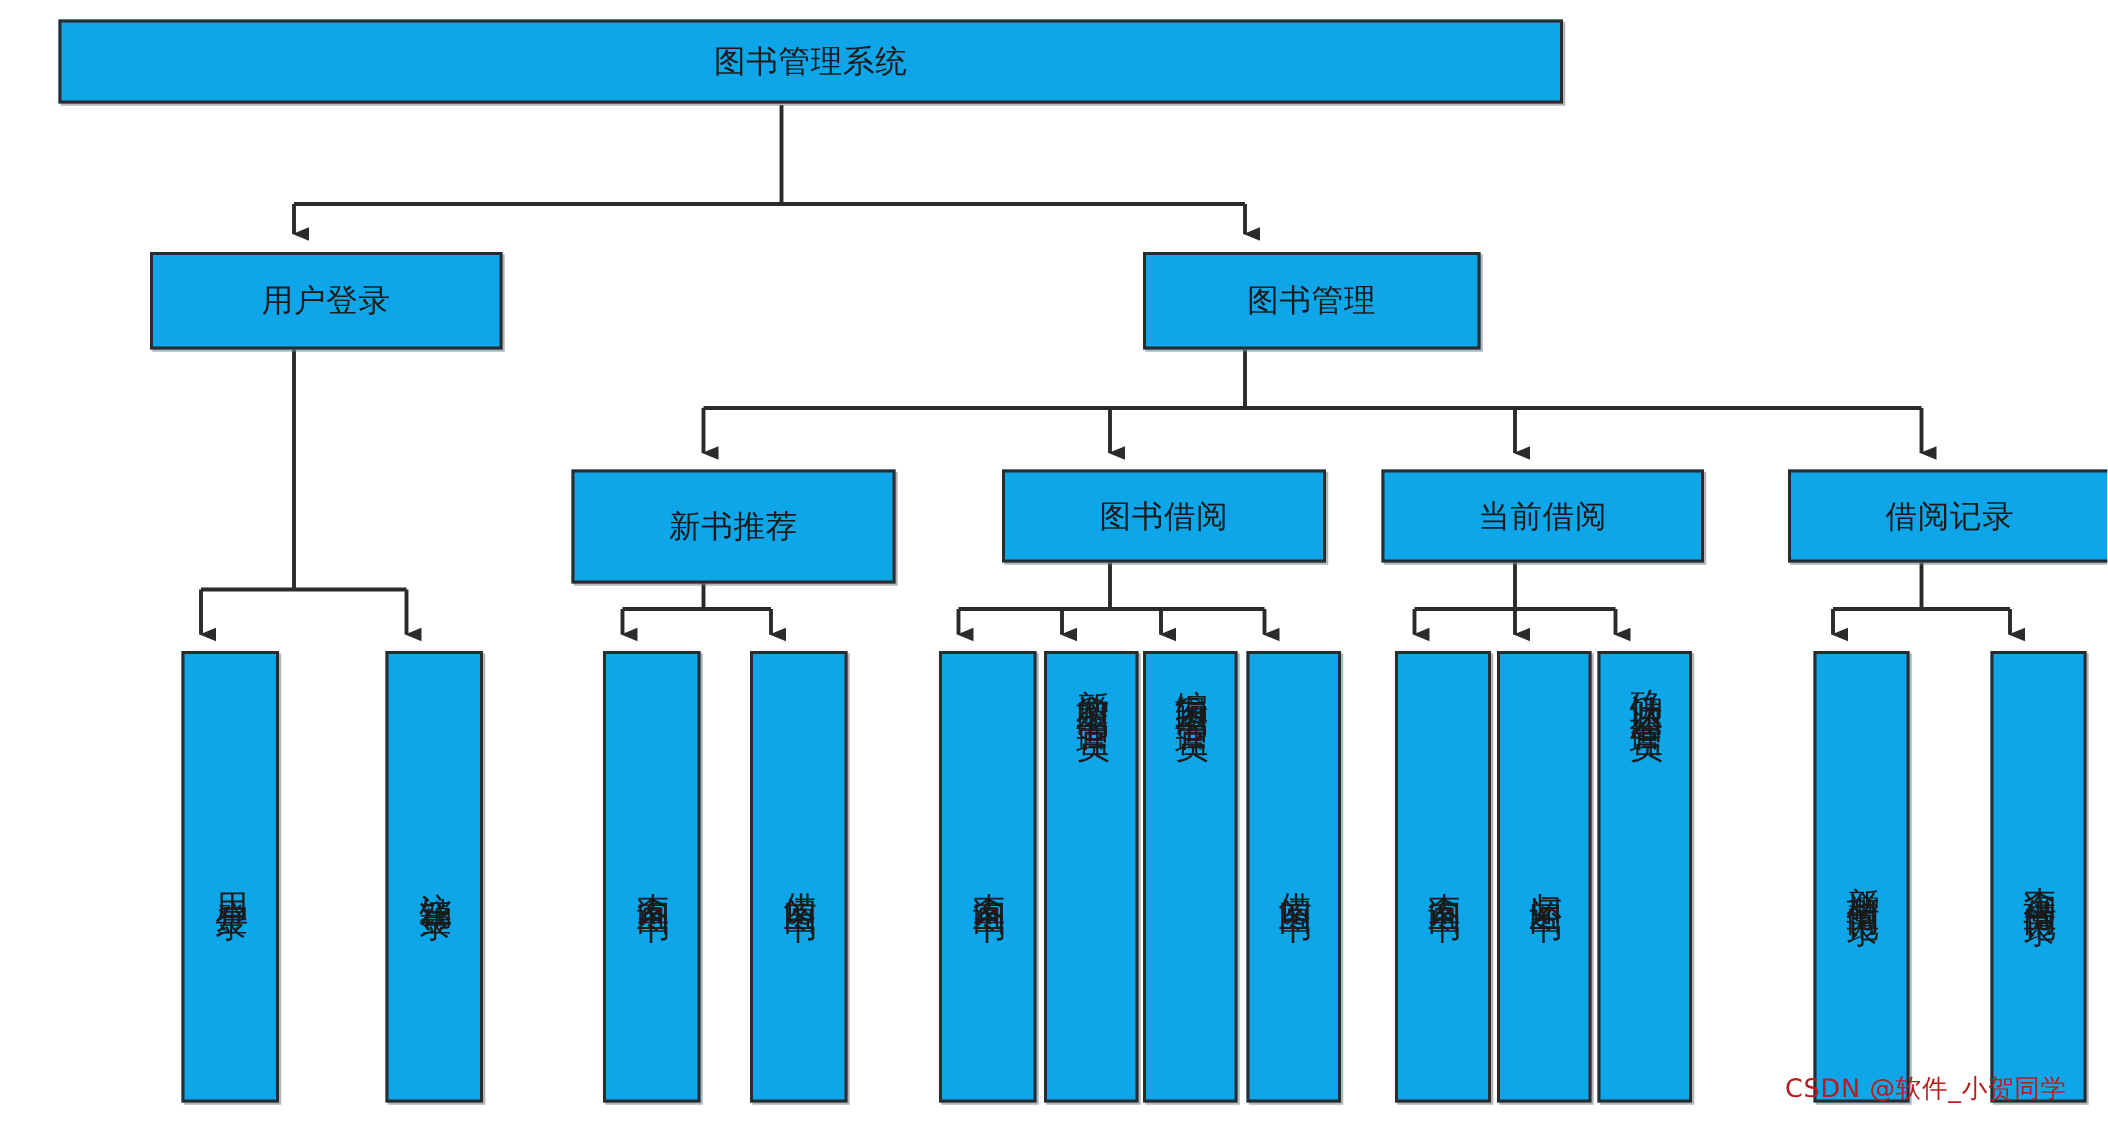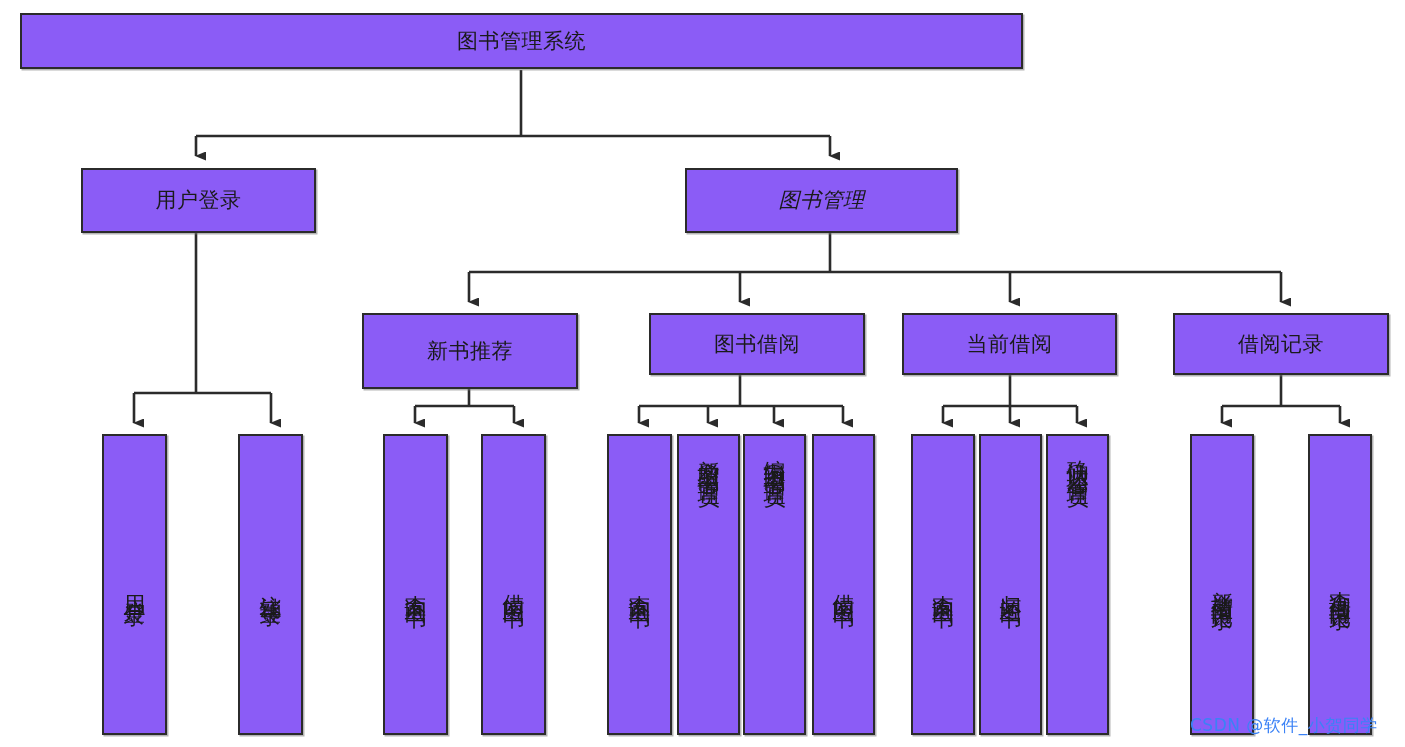--- a/index.html
+++ b/index.html
@@ -20,27 +20,28 @@
   svg#edges {
     position: absolute;
     left: 0;
     top: 0;
     width: 1405px;
     height: 747px;
   }
   .node {
     position: absolute;
     box-sizing: border-box;
-    background: #8b5cf6;
+    background: #0ea5e9;
     border: 2px solid #2b2b2b;
     display: flex;
     align-items: center;
     justify-content: center;
     color: #1a1a1a;
     box-shadow: 1.5px 1.5px 0 rgba(120,120,120,0.55);
+    margin-left: 19px;
   }
   .node .label {
     display: block;
     text-align: center;
     line-height: 1.18;
     letter-spacing: 0.5px;
   }
   .node.horizontal .label {
     writing-mode: horizontal-tb;
     font-size: 21px;
@@ -56,21 +57,21 @@
     font-size: 22px;
     letter-spacing: 4px;
     line-height: 1;
   }
   .node.vertical.mid {
     align-items: center;
     padding-top: 0;
   }
   .watermark {
     position: absolute;
-    color: #3b82f6;
+    color: #b91c1c;
     font-size: 17px;
     letter-spacing: 0.5px;
     white-space: nowrap;
     user-select: none;
   }
 </style>
 </head>
 <body>
 
 <div id="canvas">
@@ -125,21 +126,21 @@
     </g>
   </svg>
 
   <div class="node horizontal" style="left:20px; top:13px; width:1003px; height:56px;">
     <span class="label">图书管理系统</span>
   </div>
 
   <div class="node horizontal" style="left:81px; top:168px; width:235px; height:65px;">
     <span class="label">用户登录</span>
   </div>
-  <div class="node horizontal" style="left:685px; top:168px; width:273px; height:65px;font-style:italic;">
+  <div class="node horizontal" style="left:743px; top:168px; width:225px; height:65px;">
     <span class="label">图书管理</span>
   </div>
 
   <div class="node horizontal" style="left:362px; top:313px; width:216px; height:76px;">
     <span class="label">新书推荐</span>
   </div>
   <div class="node horizontal" style="left:649px; top:313px; width:216px; height:62px;">
     <span class="label">图书借阅</span>
   </div>
   <div class="node horizontal" style="left:902px; top:313px; width:215px; height:62px;">

